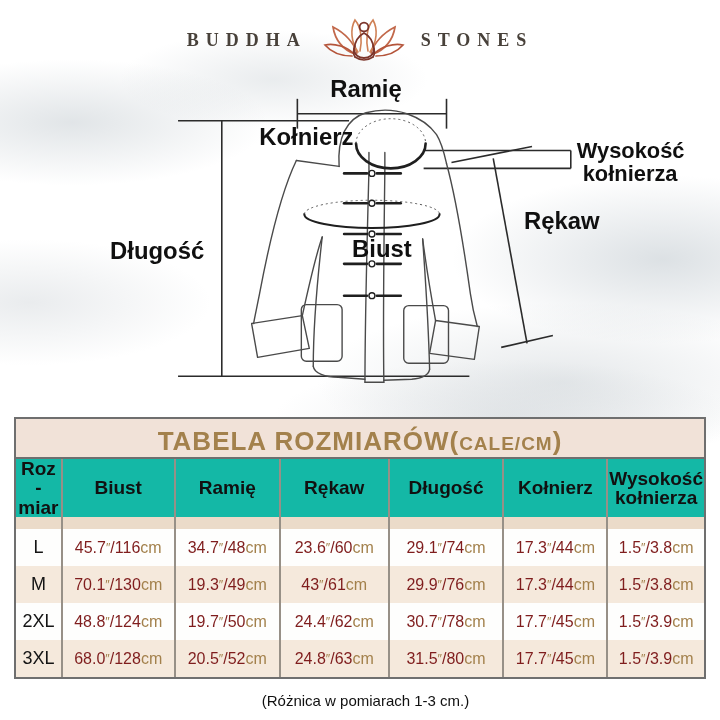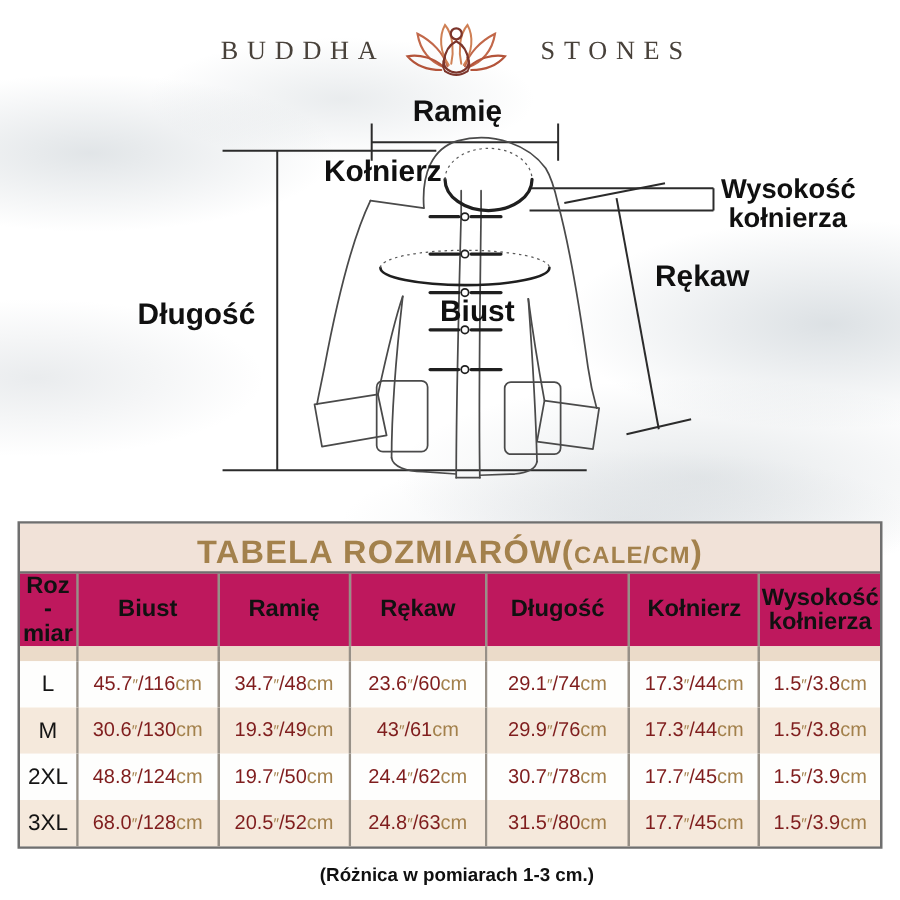--- a/index.html
+++ b/index.html
@@ -17,22 +17,22 @@
       radial-gradient(ellipse 300px 120px at 92% 36%, rgba(172,183,191,0.42), transparent 70%),
       radial-gradient(ellipse 340px 110px at 78% 53%, rgba(181,190,196,0.35), transparent 72%),
       radial-gradient(ellipse 260px 90px at 4% 42%, rgba(188,195,201,0.32), transparent 70%),
       radial-gradient(ellipse 320px 80px at 70% 58%, rgba(186,193,199,0.30), transparent 72%);
   }
   .content{position:relative;z-index:1;}
 
   
   .logo{display:flex;align-items:center;justify-content:center;gap:15px;padding-top:13px;height:54px;}
   .logo .word{
-    font-family:"Liberation Serif",serif;font-weight:400;font-size:21px;
-    letter-spacing:7px;color:#48413a;margin-left:10px;
+    font-family:"Liberation Serif",serif;font-weight:700;font-size:18px;
+    letter-spacing:7px;color:#48413a;
   }
 
   
   .diagram{display:block;width:720px;height:348px;}
   .diagram text{font-family:"Liberation Sans",sans-serif;font-weight:bold;fill:#101010;}
   .lbl{font-size:24px;}
   .lbl-sm{font-size:22px;}
   .meas{stroke:#2b2b2b;stroke-width:1.6;fill:none;}
   .garment{stroke:#4a4a4a;stroke-width:1.4;fill:none;stroke-linecap:round;stroke-linejoin:round;}
   .bold-line{stroke:#1f1f1f;stroke-width:2.6;fill:none;stroke-linecap:round;}
@@ -45,32 +45,32 @@
     font-size:26px;letter-spacing:1px;padding:7px 0 0;border-bottom:2px solid #6f6f6f;
     white-space:nowrap;
   }
   .table-title .unit-small{font-size:19px;letter-spacing:1px;}
   .grid{display:grid;grid-template-columns:6.8% 16.4% 15.3% 15.8% 16.7% 15.1% 13.9%;}
   .cell{
     border-right:2px solid #979087;display:flex;flex-direction:column;
     align-items:center;justify-content:center;text-align:center;
   }
   .cell.lastcol{border-right:none;}
-  .cell.head{min-height:46px;background:#be185d;font-weight:bold;font-size:19px;line-height:1.02;color:#111;}
+  .cell.head{min-height:46px;background:#14b8a6;font-weight:bold;font-size:19px;line-height:1.02;color:#111;}
   .cell.spacer{height:12px;background:#ebdbc9;}
   .cell.data{height:37px;font-size:16px;flex-direction:row;white-space:nowrap;}
   .rowA{background:#fefefd;}
   .rowB{background:#f5e9dc;}
   .size-label{font-size:18px;color:#141414;}
   .num{color:#7f1d1d;}
   .unit{color:#a3814c;}
   .inch-mark{color:#a3814c;font-size:0.78em;vertical-align:0.28em;}
 
   .footnote{
-    text-align:center;font-weight:bold;font-size:15px;color:#101010;margin-top:13px;margin-left:11px;
+    text-align:center;font-weight:normal;font-size:15px;color:#101010;margin-top:13px;margin-left:11px;
   }
 </style>
 </head>
 <body>
 
 <div class="bg-wash"></div>
 
 <div class="content">
 
   <div class="logo">
@@ -251,21 +251,21 @@
         <div class="cell data rowA lastcol">
           <span class="num">1.5</span>
           <span class="inch-mark">″</span>
           <span class="num">/3.8</span>
           <span class="unit">cm</span>
         </div>
         <div class="cell data rowB">
           <span class="size-label">M</span>
         </div>
         <div class="cell data rowB">
-          <span class="num">30.6</span>
+          <span class="num">70.1</span>
           <span class="inch-mark">″</span>
           <span class="num">/130</span>
           <span class="unit">cm</span>
         </div>
         <div class="cell data rowB">
           <span class="num">19.3</span>
           <span class="inch-mark">″</span>
           <span class="num">/49</span>
           <span class="unit">cm</span>
         </div>

